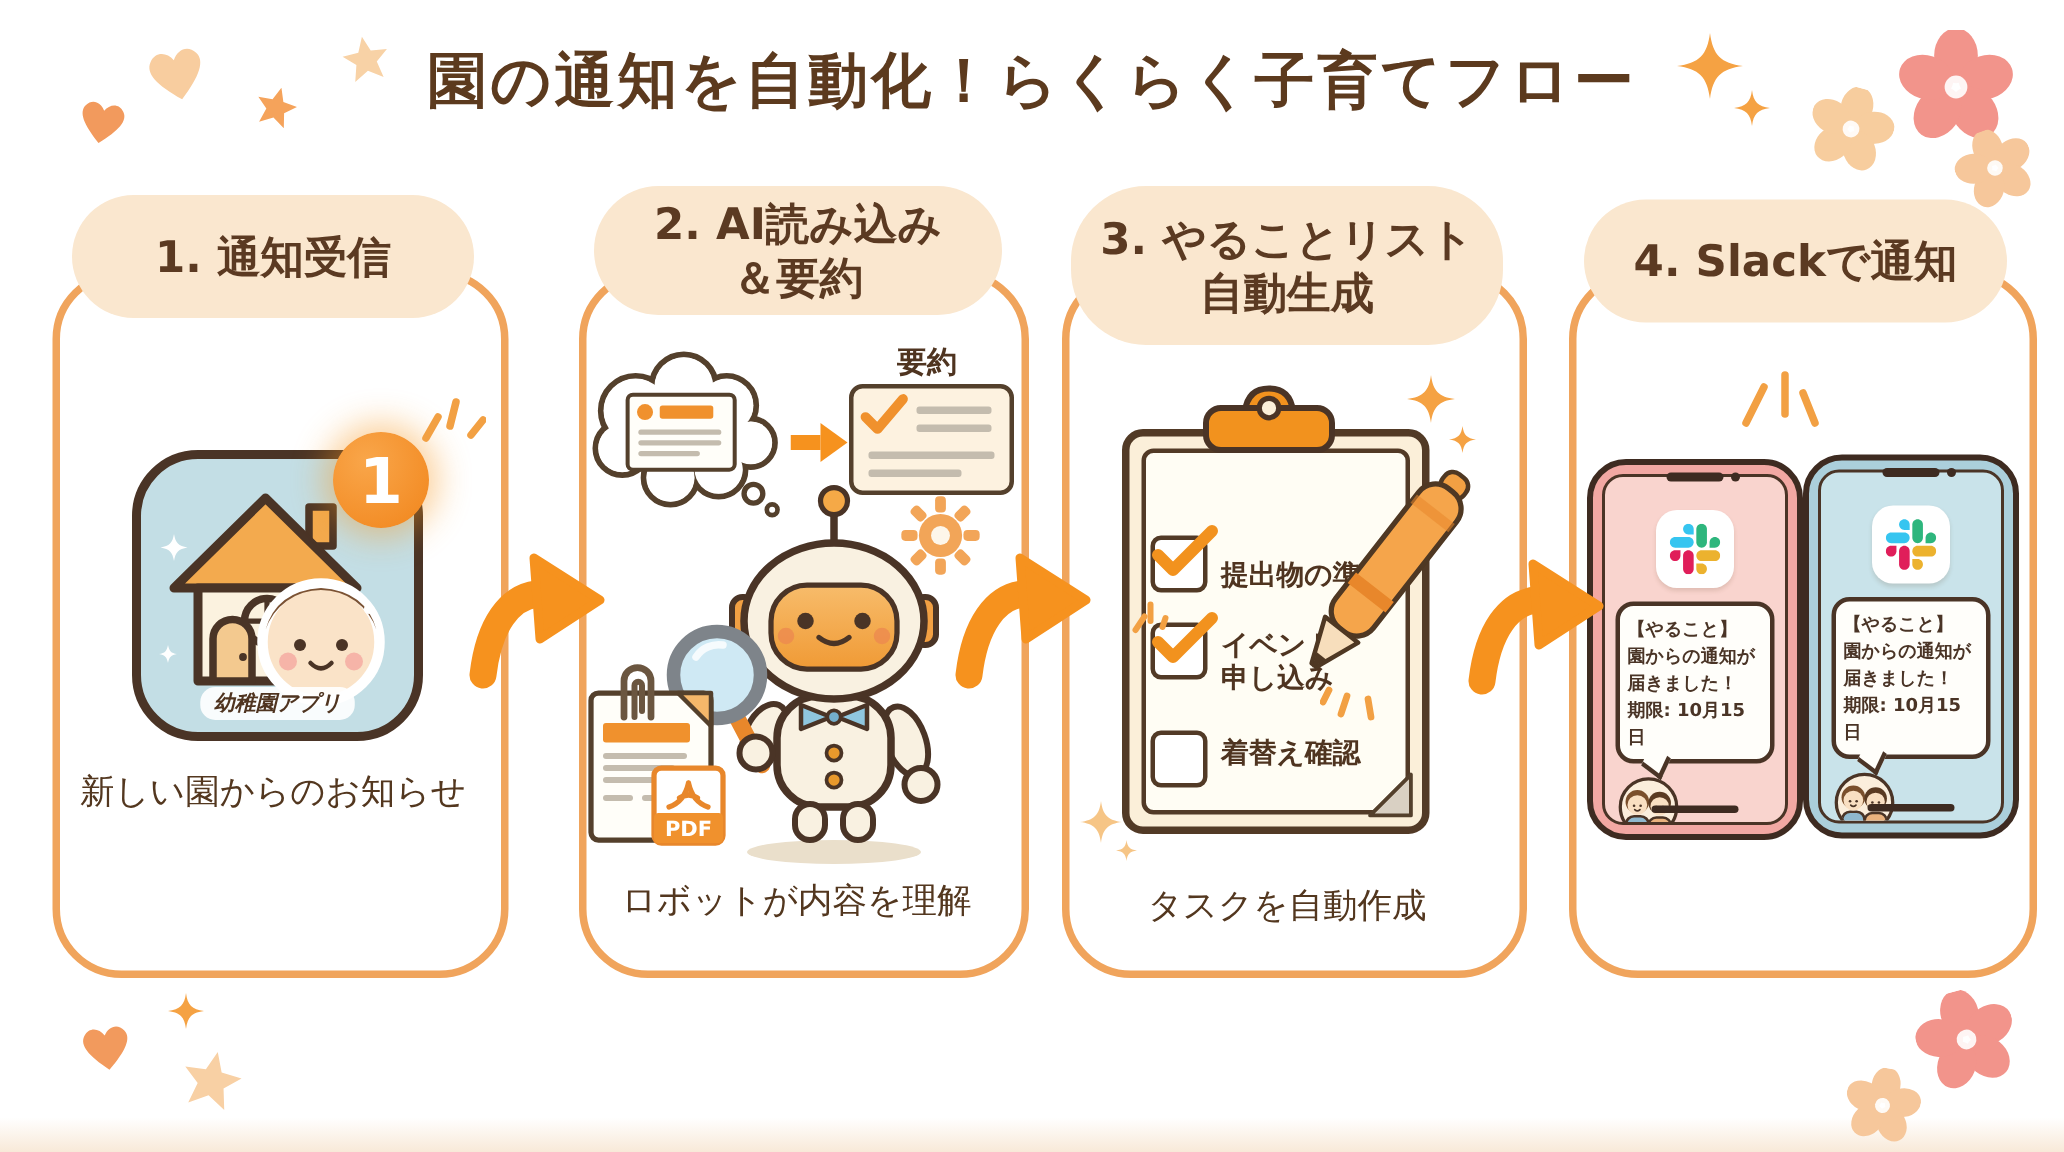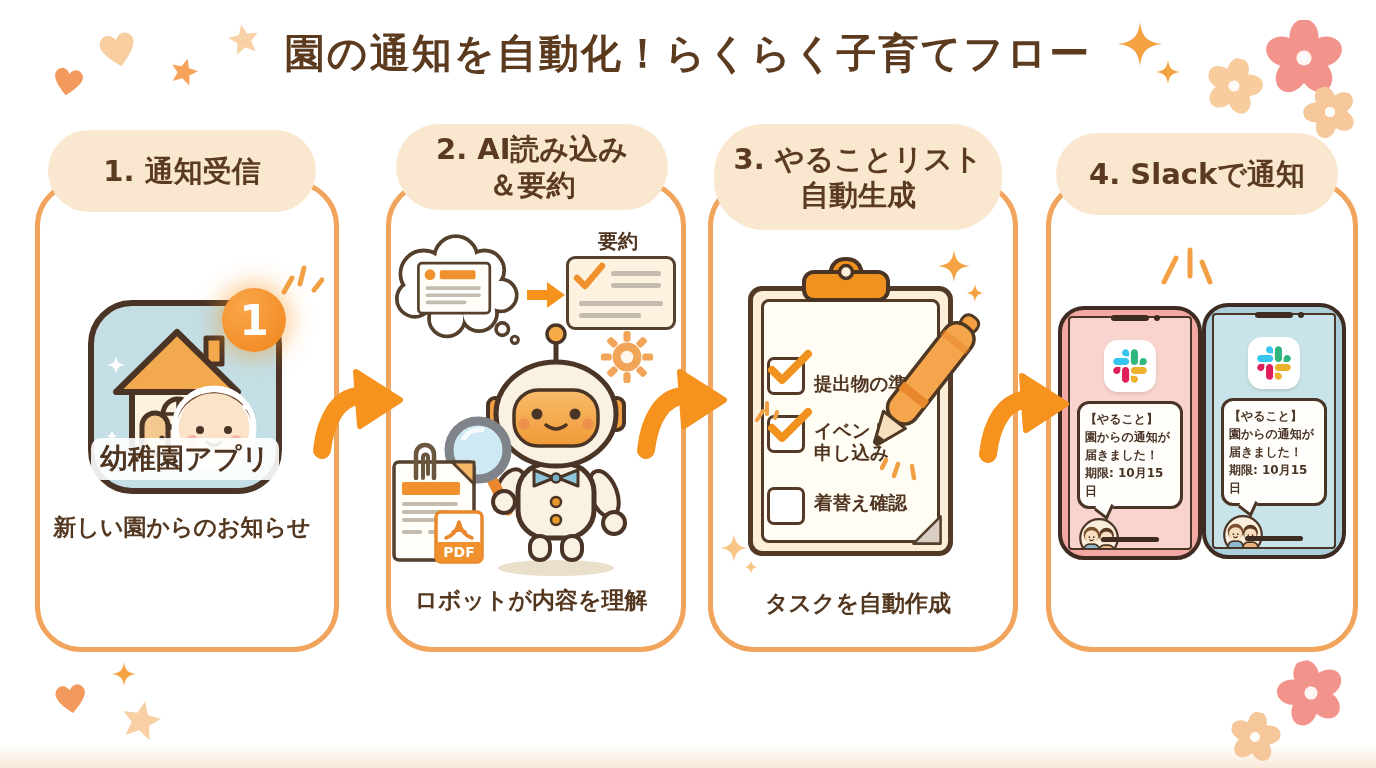--- a/index.html
+++ b/index.html
@@ -17,34 +17,34 @@
   .panel.p3{left:708px;width:300px;}
   .panel.p4{left:1046px;width:302px;}
   .pill{position:absolute;background:#FAE7CF;border-radius:50px;color:#5B3A22;
     font-weight:800;text-align:center;display:flex;flex-direction:column;
     justify-content:center;font-size:29px;line-height:1.25;z-index:4;}
   .pill .l{display:block;}
   .pill.h1{left:48px;top:130px;width:268px;height:82px;}
   .pill.h2{left:396px;top:124px;width:272px;height:86px;}
   .pill.h3{left:714px;top:124px;width:288px;height:106px;}
   .pill.h4{left:1056px;top:133px;width:282px;height:82px;}
-  .caption{position:absolute;text-align:center;font-size:23px;font-weight:700;
+  .caption{position:absolute;text-align:center;font-size:23px;font-weight:400;
     color:#53371F;z-index:3;}
   .cap1{left:35px;top:512px;width:294px;}
   .cap2{left:386px;top:585px;width:290px;}
   .cap3{left:708px;top:588px;width:300px;}
   .cap4{left:1046px;top:589px;width:302px;}
   
   .flow-arrow{position:absolute;z-index:6;}
   
   .app-icon{position:absolute;left:88px;top:300px;width:182px;height:182px;
     background:#C3DEE5;border:6px solid #4A3426;border-radius:44px;z-index:3;}
   .app-label{position:absolute;left:50%;bottom:8px;transform:translateX(-50%);
     background:rgba(255,255,255,.9);border-radius:10px;padding:2px 9px;
-    font-size:28px;font-weight:800;color:#4F3420;white-space:nowrap;}
+    font-size:14px;font-weight:800;color:#4F3420;white-space:nowrap;font-style:italic;}
   .badge{position:absolute;left:222px;top:288px;width:64px;height:64px;
     border-radius:50%;background:radial-gradient(circle at 35% 30%,#F9A64A,#F1851B);
     color:#fff;font-size:42px;font-weight:800;display:flex;align-items:center;
     justify-content:center;z-index:5;box-shadow:0 0 22px 6px rgba(246,150,30,.45);}
   
   .cloud{position:absolute;left:388px;top:231px;z-index:3;}
   .mini-arrow{position:absolute;left:527px;top:279px;z-index:3;}
   .sum-label{position:absolute;left:566px;top:228px;width:104px;text-align:center;
     font-size:20px;font-weight:700;color:#4F3420;z-index:3;}
   .sum-card{position:absolute;left:566px;top:256px;width:104px;height:68px;
@@ -68,21 +68,21 @@
   .r1{left:14px;top:66px;align-items:flex-end;}
   .r2{left:14px;top:124px;}
   .r3{left:14px;top:196px;justify-content:space-between;}
   .fold{position:absolute;right:4px;bottom:4px;z-index:2;}
   .pen{position:absolute;left:888px;top:298px;transform:rotate(38deg);z-index:6;}
   .rays{position:absolute;z-index:5;}
   
   .phone{position:absolute;border:4px solid #3E2B21;border-radius:26px;z-index:3;}
   .phone.pink{left:1058px;top:306px;width:136px;height:246px;background:#F2A8A3;}
   .phone.blue{left:1202px;top:303px;width:136px;height:248px;background:#ABCFDB;}
-  .screen{position:absolute;inset:6px;border:2.5px solid #4A3426;border-radius:4px;overflow:hidden;}
+  .screen{position:absolute;inset:6px;border:2.5px solid #4A3426;border-radius:14px;overflow:hidden;}
   .phone.pink .screen{background:#F9D4CE;}
   .phone.blue .screen{background:#C9E3EA;}
   .notch{position:absolute;top:5px;left:50%;transform:translateX(-50%);
     width:38px;height:6px;background:#3E2B21;border-radius:4px;}
   .notch-dot{position:absolute;top:5px;left:50%;margin-left:24px;width:6px;height:6px;
     background:#3E2B21;border-radius:50%;}
   .slack-app{width:52px;height:52px;background:#fff;border-radius:14px;margin:22px auto 0;
     display:flex;align-items:center;justify-content:center;box-shadow:0 2px 3px rgba(90,60,30,.15);}
   .bubble{position:relative;margin:9px 7px 0;background:#FFFEFA;border:3px solid #4A3426;
     border-radius:12px;padding:6px 5px;font-size:12px;font-weight:700;color:#4A3426;

